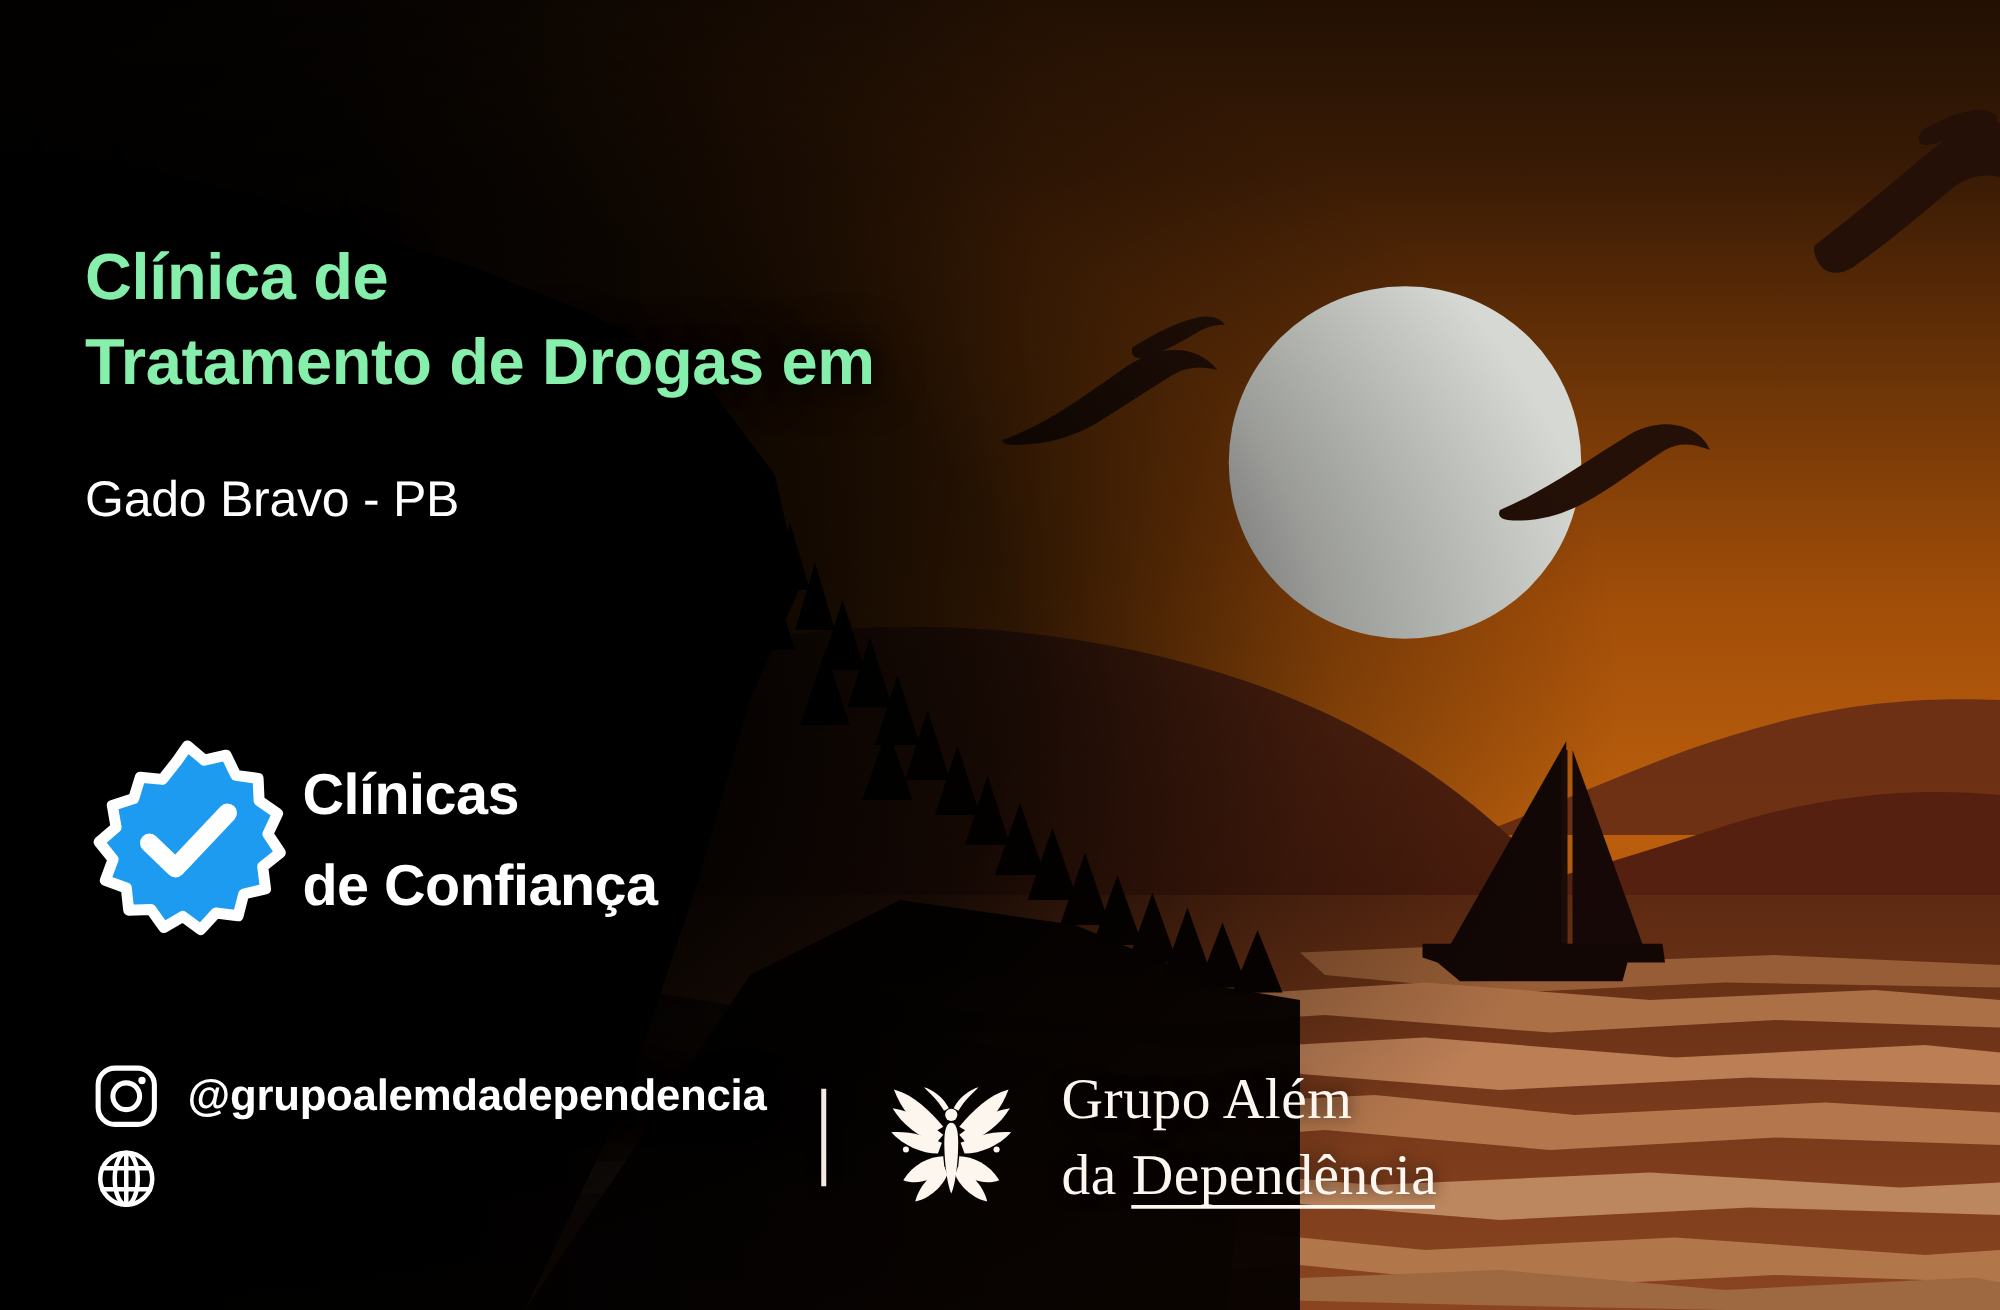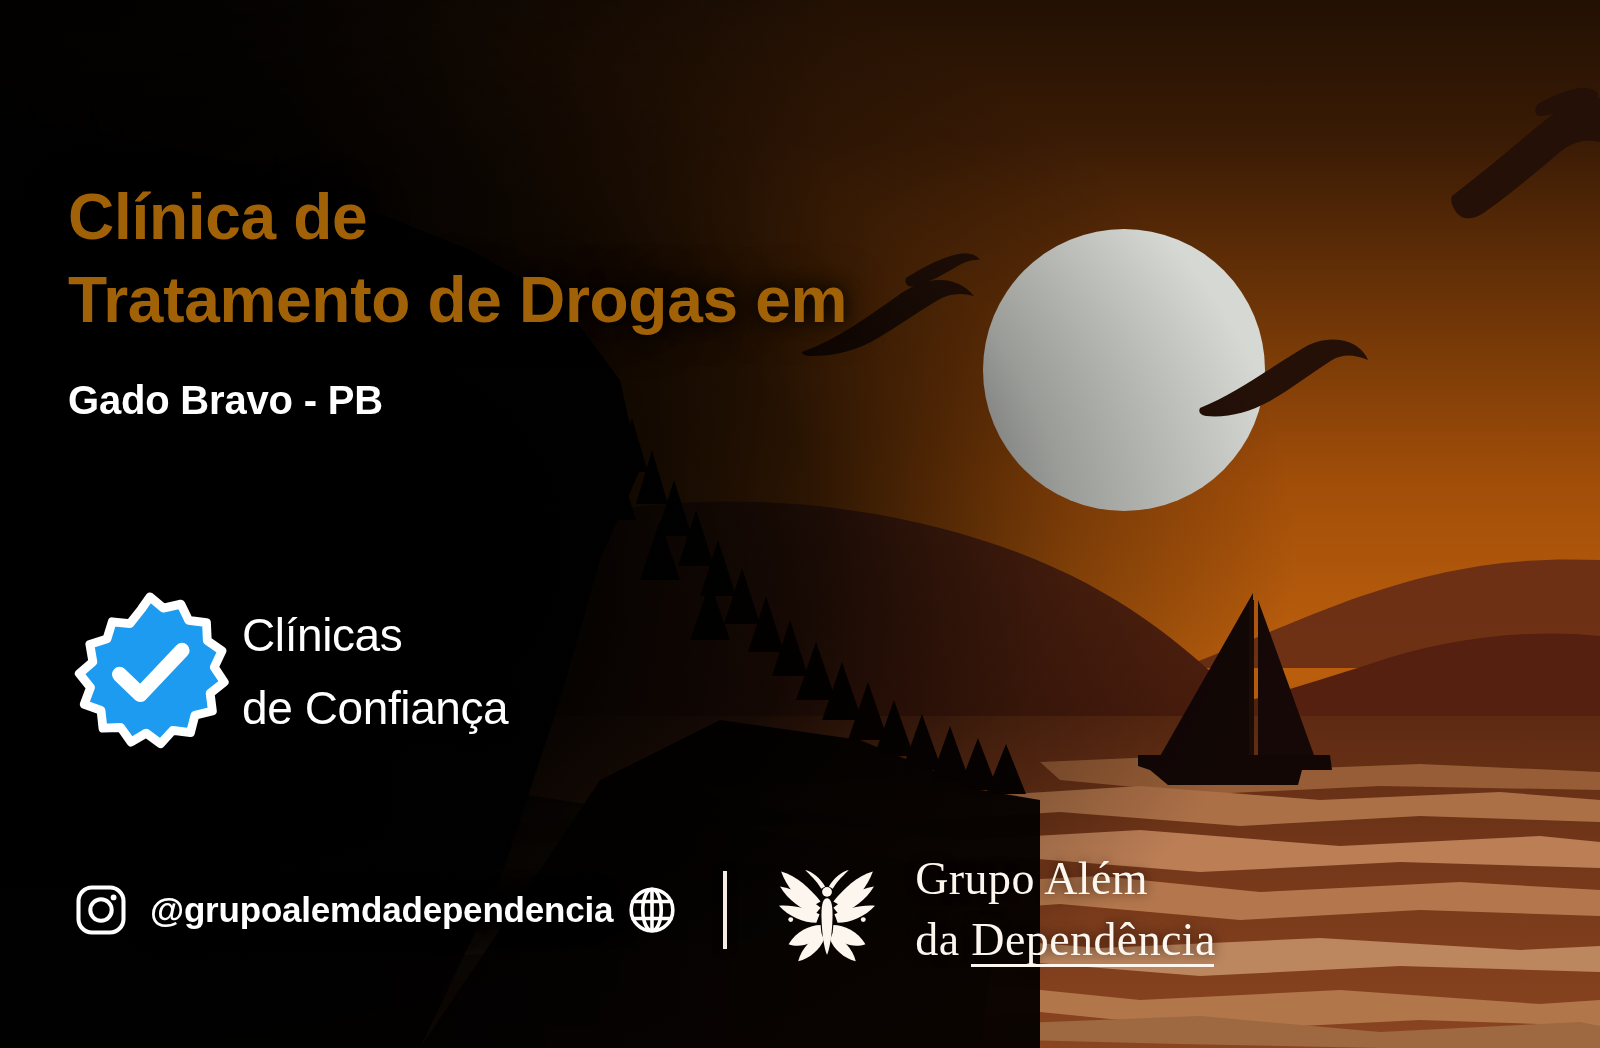--- a/index.html
+++ b/index.html
@@ -23,59 +23,59 @@
     background:
       radial-gradient(110% 95% at 4% 52%, rgba(0,0,0,.97) 0%, rgba(0,0,0,.95) 26%, rgba(0,0,0,.72) 43%, rgba(0,0,0,.28) 57%, rgba(0,0,0,0) 70%),
       linear-gradient(to right, rgba(0,0,0,.92) 0%, rgba(0,0,0,.78) 18%, rgba(0,0,0,.30) 36%, rgba(0,0,0,0) 52%);
     pointer-events:none;
   }
 
   
   .content{position:absolute;inset:0;}
 
   .headline{
-    position:absolute;left:68px;top:176px;
-    color:#a16207;
-    font-size:64px;font-weight:bold;
+    position:absolute;left:68px;top:189px;
+    color:#86efac;
+    font-size:52px;font-weight:bold;
     line-height:1.30;
     letter-spacing:-0.3px;
     text-shadow:0 0 18px rgba(0,0,0,.95),0 0 40px rgba(0,0,0,.85);
     white-space:pre-line;
     max-width:900px;
   }
   .cityline{
     position:absolute;left:68px;top:378px;
     color:#ffffff;
-    font-size:40px;font-weight:bold;
+    font-size:40px;font-weight:normal;
     letter-spacing:-0.2px;
     text-shadow:0 0 18px rgba(0,0,0,.95),0 0 40px rgba(0,0,0,.85);
   }
 
   
   .trust{
     position:absolute;left:74px;top:592px;
     display:flex;align-items:center;gap:16px;
   }
   .trust-badge{width:160px;height:160px;flex:0 0 auto;margin-left:-4px;}
   .trust-text{
     color:#ffffff;
-    font-size:46px;font-weight:normal;
+    font-size:46px;font-weight:bold;
     line-height:1.58;
     letter-spacing:-0.4px;
     white-space:pre-line;
     text-shadow:0 0 14px rgba(0,0,0,.9);
     margin-left:-4px;
   }
 
   
   .footer{
     position:absolute;left:74px;top:846px;
     display:flex;align-items:center;
   }
-  .contact{display:flex;flex-direction:row;gap:12px;}
+  .contact{display:flex;flex-direction:column;gap:12px;}
   .contact-row{display:flex;align-items:center;gap:22px;}
   .contact-icon{width:54px;height:54px;flex:0 0 auto;}
   .contact-text{
     color:#fff;font-size:35px;font-weight:600;
     letter-spacing:-0.2px;
     text-shadow:0 0 12px rgba(0,0,0,.9),0 0 26px rgba(0,0,0,.7);
   }
 
   .divider{
     width:4px;height:78px;background:#f4ece2;

